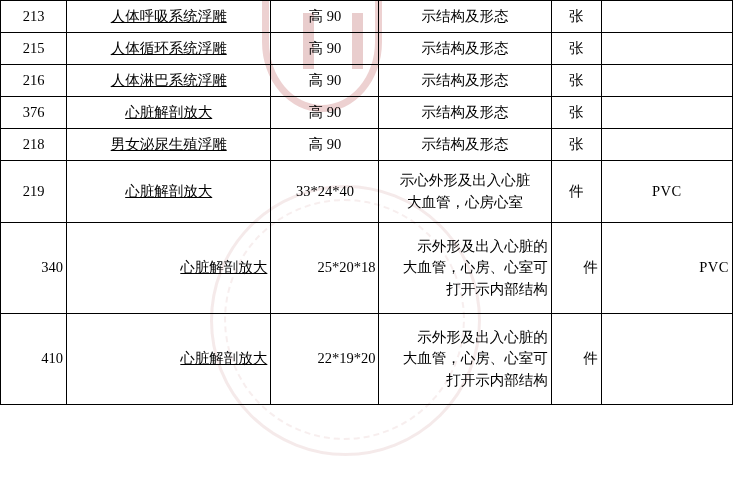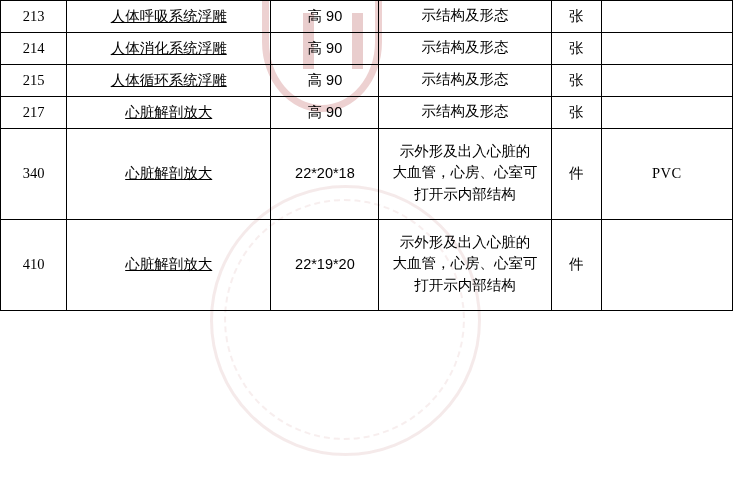--- a/index.html
+++ b/index.html
@@ -85,28 +85,28 @@
   
   col.c-no    { width: 66px; }
   col.c-name  { width: 204px; }
   col.c-spec  { width: 108px; }
   col.c-desc  { width: 172px; }
   col.c-unit  { width: 50px; }
   col.c-mat   { width: 131px; }
 
   td.num { font-family: "Liberation Serif", serif; }
   td.name { font-family: "DejaVu Sans", "Liberation Sans", sans-serif; font-size: 14.5px; text-decoration: underline; }
-  td.spec { font-family: Liberation Sans, sans-serif; font-size: 14.5px; }
-  td.desc { font-family: Liberation Mono, monospace; font-size: 14px; }
+  td.spec { font-family: Liberation Serif, serif; font-size: 14.5px; }
+  td.desc { font-family: Liberation Sans, sans-serif; font-size: 14px; }
   td.unit { font-family: "DejaVu Sans", "Liberation Sans", sans-serif; font-size: 14.5px; }
   td.mat  { font-family: "Liberation Serif", serif; font-size: 14.5px; letter-spacing: 0.5px; }
 
   tr.r-short td { height: 27px; }
   tr.r-tall td  { height: 57px; }
-  tr.r-xtall td { height: 86px; }
+  tr.r-xtall td { height: 86px; text-align: right; }
 
   .multiline { white-space: pre-line; }
 </style>
 </head>
 <body>
 
 <div class="watermark wm-shield"></div>
 <div class="watermark wm-ring"></div>
 <div class="watermark wm-ring2"></div>
 
@@ -123,47 +123,64 @@
     <tbody>
         <tr class="r-short">
           <td class="num">213</td>
           <td class="name">人体呼吸系统浮雕</td>
           <td class="spec">高 90</td>
           <td class="desc multiline">示结构及形态</td>
           <td class="unit">张</td>
           <td class="mat"></td>
         </tr>
         <tr class="r-short">
-          <td class="num">214</td>
-          <td class="name">人体消化系统浮雕</td>
-          <td class="spec">高 90</td>
-          <td class="desc multiline">示结构及形态</td>
-          <td class="unit">张</td>
-          <td class="mat"></td>
-        </tr>
-        <tr class="r-short">
           <td class="num">215</td>
           <td class="name">人体循环系统浮雕</td>
           <td class="spec">高 90</td>
           <td class="desc multiline">示结构及形态</td>
           <td class="unit">张</td>
           <td class="mat"></td>
         </tr>
         <tr class="r-short">
-          <td class="num">217</td>
+          <td class="num">216</td>
+          <td class="name">人体淋巴系统浮雕</td>
+          <td class="spec">高 90</td>
+          <td class="desc multiline">示结构及形态</td>
+          <td class="unit">张</td>
+          <td class="mat"></td>
+        </tr>
+        <tr class="r-short">
+          <td class="num">376</td>
           <td class="name">心脏解剖放大</td>
           <td class="spec">高 90</td>
           <td class="desc multiline">示结构及形态</td>
           <td class="unit">张</td>
           <td class="mat"></td>
         </tr>
+        <tr class="r-short">
+          <td class="num">218</td>
+          <td class="name">男女泌尿生殖浮雕</td>
+          <td class="spec">高 90</td>
+          <td class="desc multiline">示结构及形态</td>
+          <td class="unit">张</td>
+          <td class="mat"></td>
+        </tr>
+        <tr class="r-tall">
+          <td class="num">219</td>
+          <td class="name">心脏解剖放大</td>
+          <td class="spec">33*24*40</td>
+          <td class="desc multiline">示心外形及出入心脏
+大血管，心房心室</td>
+          <td class="unit">件</td>
+          <td class="mat">PVC</td>
+        </tr>
         <tr class="r-xtall">
           <td class="num">340</td>
           <td class="name">心脏解剖放大</td>
-          <td class="spec">22*20*18</td>
+          <td class="spec">25*20*18</td>
           <td class="desc multiline">示外形及出入心脏的
 大血管，心房、心室可
 打开示内部结构</td>
           <td class="unit">件</td>
           <td class="mat">PVC</td>
         </tr>
         <tr class="r-xtall">
           <td class="num">410</td>
           <td class="name">心脏解剖放大</td>
           <td class="spec">22*19*20</td>

